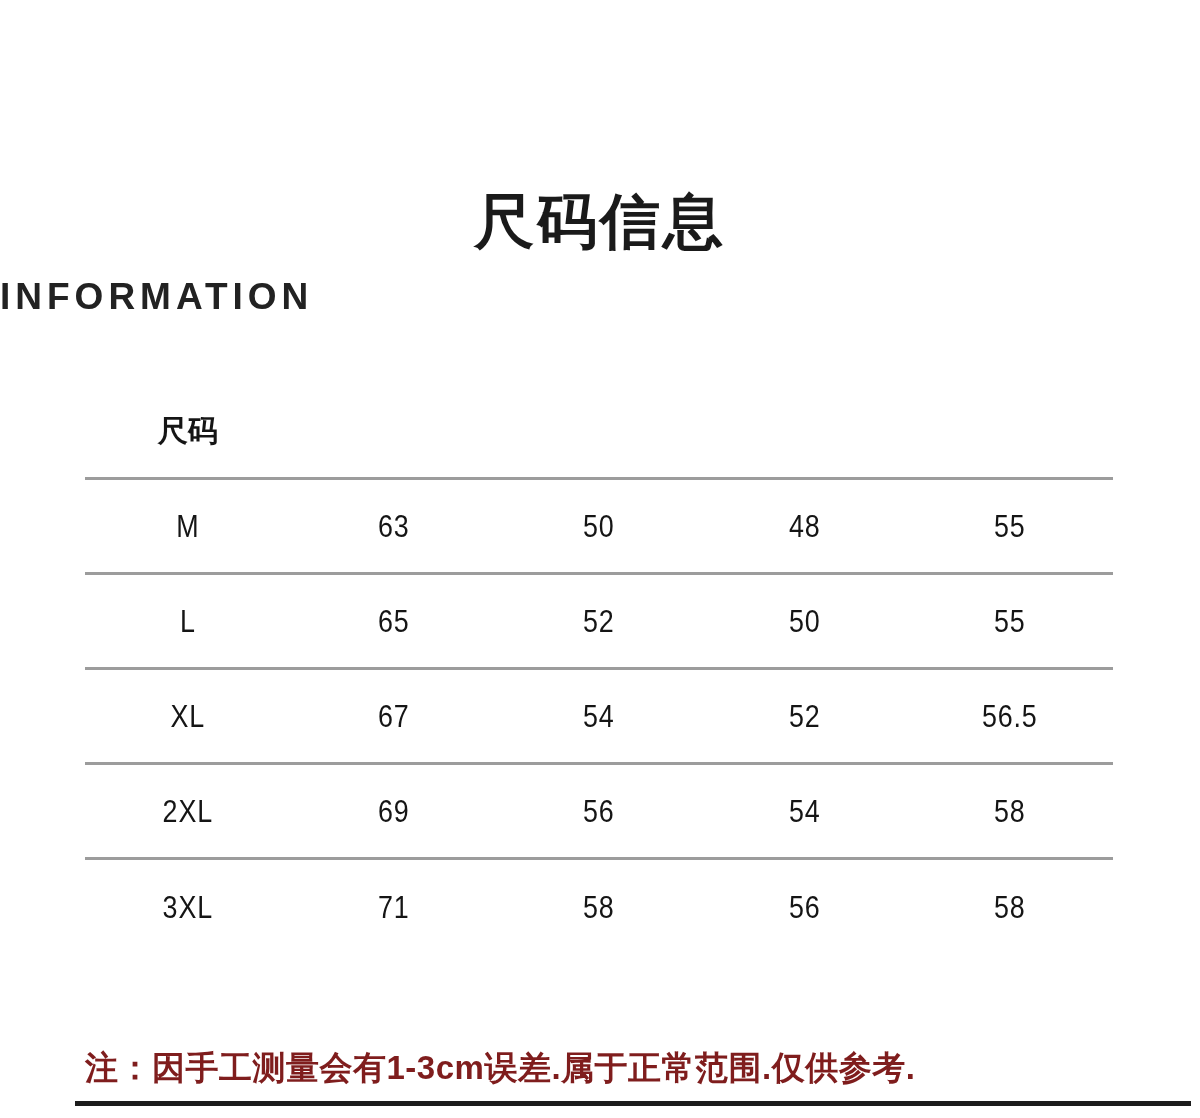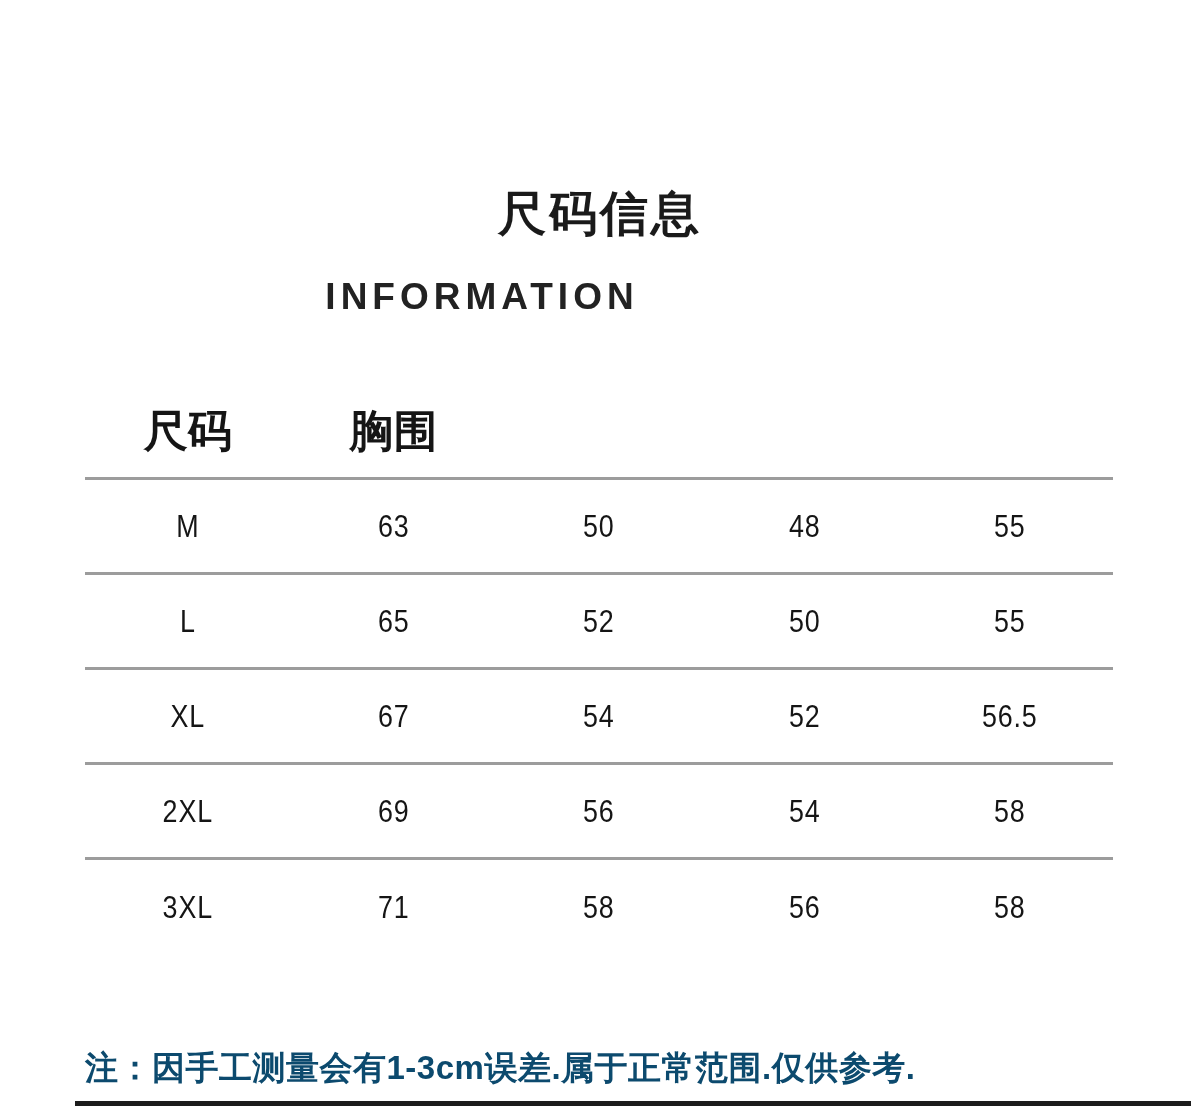--- a/index.html
+++ b/index.html
@@ -14,31 +14,30 @@
     overflow: hidden;
     font-family: "Liberation Sans", "DejaVu Sans", sans-serif;
     color: #1a1a1a;
   }
   .page-title {
     position: absolute;
     top: 182px;
     left: 0;
     width: 1200px;
     text-align: center;
-    font-size: 48px;
+    font-size: 60px;
     font-weight: bold;
     letter-spacing: 3px;
     color: #1a1a1a;
   }
   .page-subtitle {
     position: absolute;
     top: 276px;
     left: 0;
     width: 964px;
-    text-align: center;
     font-size: 37px;
     font-weight: bold;
     letter-spacing: 5px;
     color: #222222;
   }
   .size-table {
     position: absolute;
     left: 85px;
     top: 385px;
     width: 1028px;
@@ -54,36 +53,36 @@
   }
   .t-cell {
     width: 20%;
     display: flex;
     align-items: center;
     justify-content: center;
     font-size: 32px;
     color: #151515;
   }
   .t-row.header-row .t-cell {
-    font-size: 44px;
+    font-size: 30px;
     font-weight: bold;
   }
   .t-cell.cond {
     transform: scaleX(0.84);
     font-weight: 500;
     letter-spacing: 1px;
   }
   .measure-note {
     position: absolute;
     left: 85px;
     top: 1046px;
     width: 1060px;
     font-size: 33px;
     font-weight: bold;
-    color: #0c4a6e;
+    color: #7f1d1d;
     letter-spacing: 0.5px;
     white-space: nowrap;
   }
   .bottom-rule {
     position: absolute;
     left: 75px;
     top: 1101px;
     width: 1116px;
     height: 5px;
     background: #1c1c1c;
@@ -91,21 +90,20 @@
 </style>
 </head>
 <body>
 
 <div class="page-title">尺码信息</div>
 <div class="page-subtitle">INFORMATION</div>
 
 <div class="size-table">
   <div class="t-row header-row ruled">
     <div class="t-cell">尺码</div>
-    <div class="t-cell">胸围</div>
   </div>
 
   <div class="t-row ruled">
     <div class="t-cell cond">M</div>
     <div class="t-cell cond">63</div>
     <div class="t-cell cond">50</div>
     <div class="t-cell cond">48</div>
     <div class="t-cell cond">55</div>
   </div>
 

